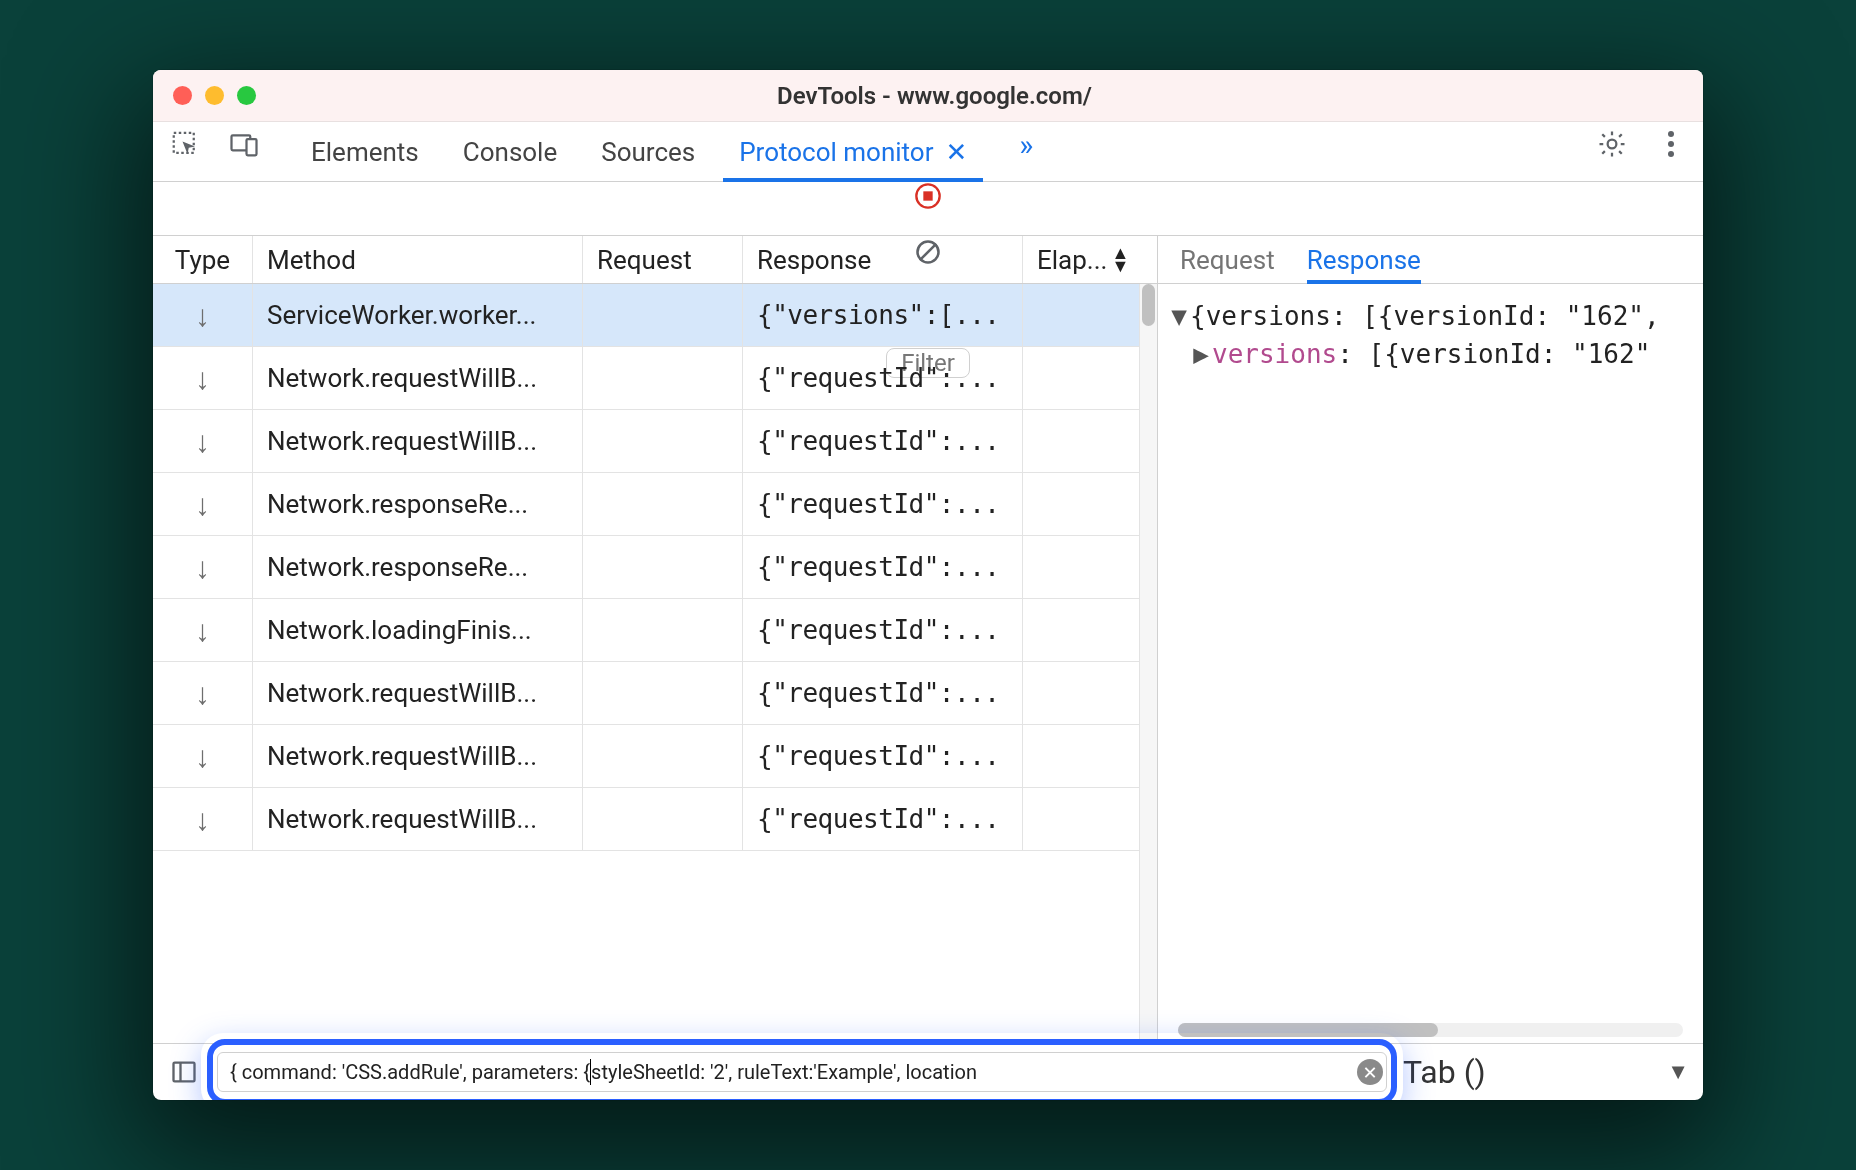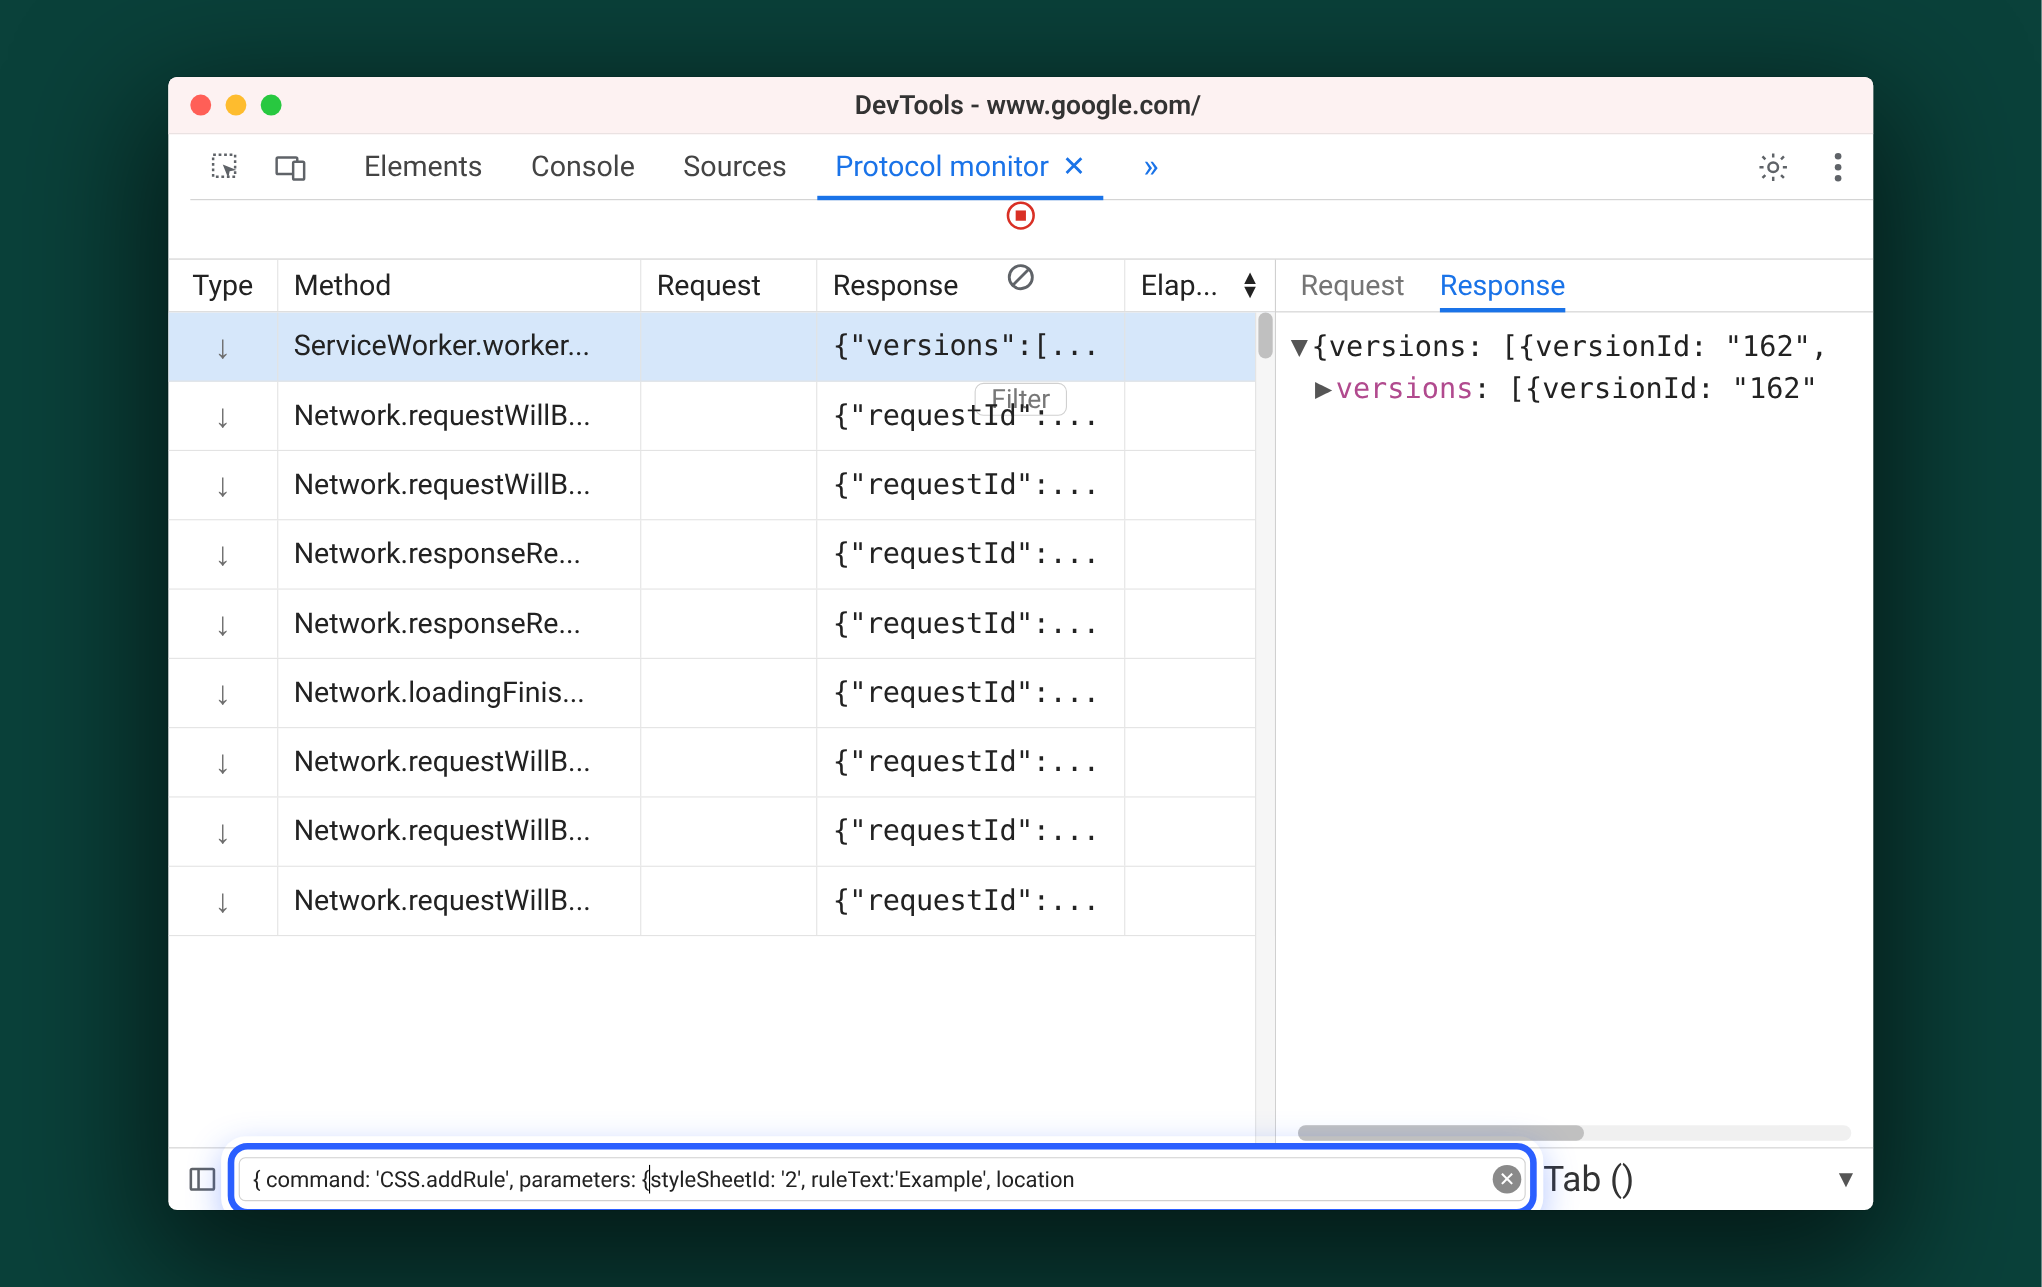--- a/index.html
+++ b/index.html
@@ -57,26 +57,24 @@
     text-align: center;
     font-weight: 600;
     font-size: 24px;
     color: #333;
     margin-left: -70px;
   }
   
   .tabbar {
     height: 60px;
     display: flex;
-    align-items: center;
     padding: 0 10px;
     border-bottom: 1px solid var(--border-color);
     flex-shrink: 0;
     gap: 15px;
-    margin-left: 20px;
   }
   .tabbar .iconbtn {
     width: 44px;
     height: 44px;
     display: flex;
     align-items: center;
     justify-content: center;
     color: #5f6368;
     border-radius: 4px;
   }
@@ -167,21 +165,21 @@
     padding: 0 14px;
     border-right: 1px solid var(--border-light);
     white-space: nowrap;
     overflow: hidden;
     text-overflow: ellipsis;
   }
   .col-type { width: 100px; justify-content: center; }
   .col-method { width: 330px; }
   .col-request { width: 160px; }
   .col-response { width: 280px; }
-  .col-elapsed { flex: 1; border-right: none; gap:20px;}
+  .col-elapsed { flex: 1; border-right: none; gap:4px;}
   .sort-arrows { font-size: 18px; line-height: 0.7; }
   .tbody { flex: 1; overflow: hidden; }
   .row {
     display: flex;
     height: 63px;
     align-items: stretch;
     border-bottom: 1px solid var(--border-light);
     font-size: 26px;
   }
   .row.selected { background: var(--bg-selected); }

